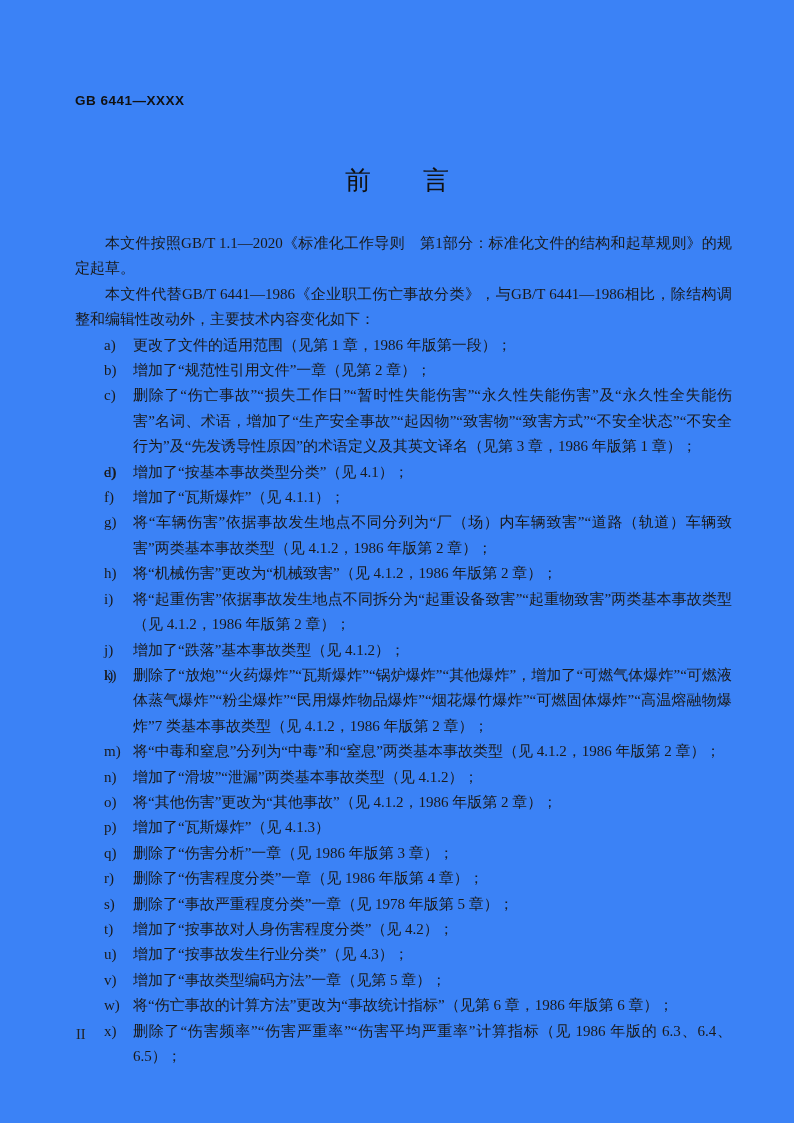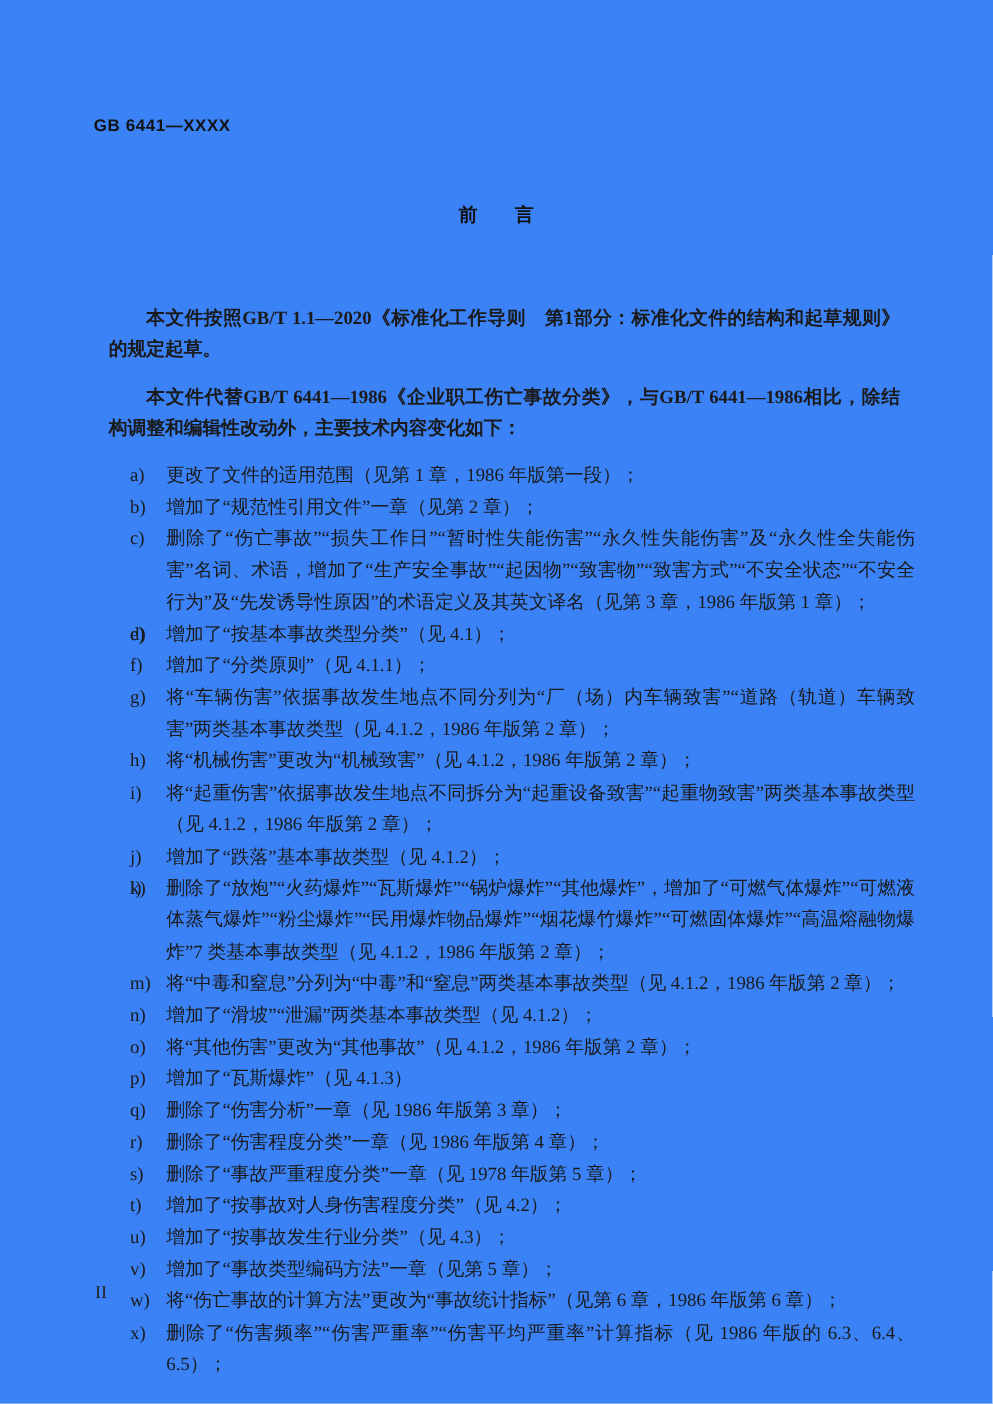--- a/index.html
+++ b/index.html
@@ -26,39 +26,38 @@
     letter-spacing: 0.5px;
     color: #111;
   }
   .doc-title {
     position: absolute;
     top: 163px;
     left: 0;
     width: 100%;
     text-align: center;
     font-family: "Liberation Sans", "DejaVu Sans", sans-serif;
-    font-weight: bold;
-    font-size: 15px;
+    font-weight: normal;
+    font-size: 26px;
     color: #111;
     margin: 0;
   }
   .content {
     position: absolute;
     top: 231px;
     left: 75px;
     width: 657px;
     font-size: 15px;
     line-height: 25.4px;
     text-align: justify;
     text-justify: inter-ideograph;
   }
   .para {
-    margin: 12px;
+    margin: 0;
     text-indent: 2em;
-    font-weight: bold;
   }
   .change-list {
     list-style: none;
     margin: 0;
     padding: 0;
   }
   .change-item {
     position: relative;
     padding-left: 58px;
   }
@@ -88,21 +87,21 @@
   <div class="content">
     <p class="para">本文件按照GB/T 1.1—2020《标准化工作导则　第1部分：标准化文件的结构和起草规则》的规定起草。</p>
     <p class="para">本文件代替GB/T 6441—1986《企业职工伤亡事故分类》，与GB/T 6441—1986相比，除结构调整和编辑性改动外，主要技术内容变化如下：</p>
 
     <ol class="change-list" id="change-list">
         <li class="change-item"><span class="marker">a)</span><span>更改了文件的适用范围（见第 1 章，1986 年版第一段）；</span></li>
         <li class="change-item"><span class="marker">b)</span><span>增加了“规范性引用文件”一章（见第 2 章）；</span></li>
         <li class="change-item"><span class="marker">c)</span><span>删除了“伤亡事故”“损失工作日”“暂时性失能伤害”“永久性失能伤害”及“永久性全失能伤害”名词、术语，增加了“生产安全事故”“起因物”“致害物”“致害方式”“不安全状态”“不安全行为”及“先发诱导性原因”的术语定义及其英文译名（见第 3 章，1986 年版第 1 章）；</span></li>
         <li class="change-item"><span class="marker">d)</span></li>
         <li class="change-item"><span class="marker">e)</span><span>增加了“按基本事故类型分类”（见 4.1）；</span></li>
-        <li class="change-item"><span class="marker">f)</span><span>增加了“分类原则”（见 4.1.1）；</span></li>
+        <li class="change-item"><span class="marker">f)</span><span>增加了“瓦斯爆炸”（见 4.1.1）；</span></li>
         <li class="change-item"><span class="marker">g)</span><span>将“车辆伤害”依据事故发生地点不同分列为“厂（场）内车辆致害”“道路（轨道）车辆致害”两类基本事故类型（见 4.1.2，1986 年版第 2 章）；</span></li>
         <li class="change-item"><span class="marker">h)</span><span>将“机械伤害”更改为“机械致害”（见 4.1.2，1986 年版第 2 章）；</span></li>
         <li class="change-item"><span class="marker">i)</span><span>将“起重伤害”依据事故发生地点不同拆分为“起重设备致害”“起重物致害”两类基本事故类型（见 4.1.2，1986 年版第 2 章）；</span></li>
         <li class="change-item"><span class="marker">j)</span><span>增加了“跌落”基本事故类型（见 4.1.2）；</span></li>
         <li class="change-item"><span class="marker">k)</span></li>
         <li class="change-item"><span class="marker">l)</span><span>删除了“放炮”“火药爆炸”“瓦斯爆炸”“锅炉爆炸”“其他爆炸”，增加了“可燃气体爆炸”“可燃液体蒸气爆炸”“粉尘爆炸”“民用爆炸物品爆炸”“烟花爆竹爆炸”“可燃固体爆炸”“高温熔融物爆炸”7 类基本事故类型（见 4.1.2，1986 年版第 2 章）；</span></li>
         <li class="change-item"><span class="marker">m)</span><span>将“中毒和窒息”分列为“中毒”和“窒息”两类基本事故类型（见 4.1.2，1986 年版第 2 章）；</span></li>
         <li class="change-item"><span class="marker">n)</span><span>增加了“滑坡”“泄漏”两类基本事故类型（见 4.1.2）；</span></li>
         <li class="change-item"><span class="marker">o)</span><span>将“其他伤害”更改为“其他事故”（见 4.1.2，1986 年版第 2 章）；</span></li>
         <li class="change-item"><span class="marker">p)</span><span>增加了“瓦斯爆炸”（见 4.1.3）</span></li>

